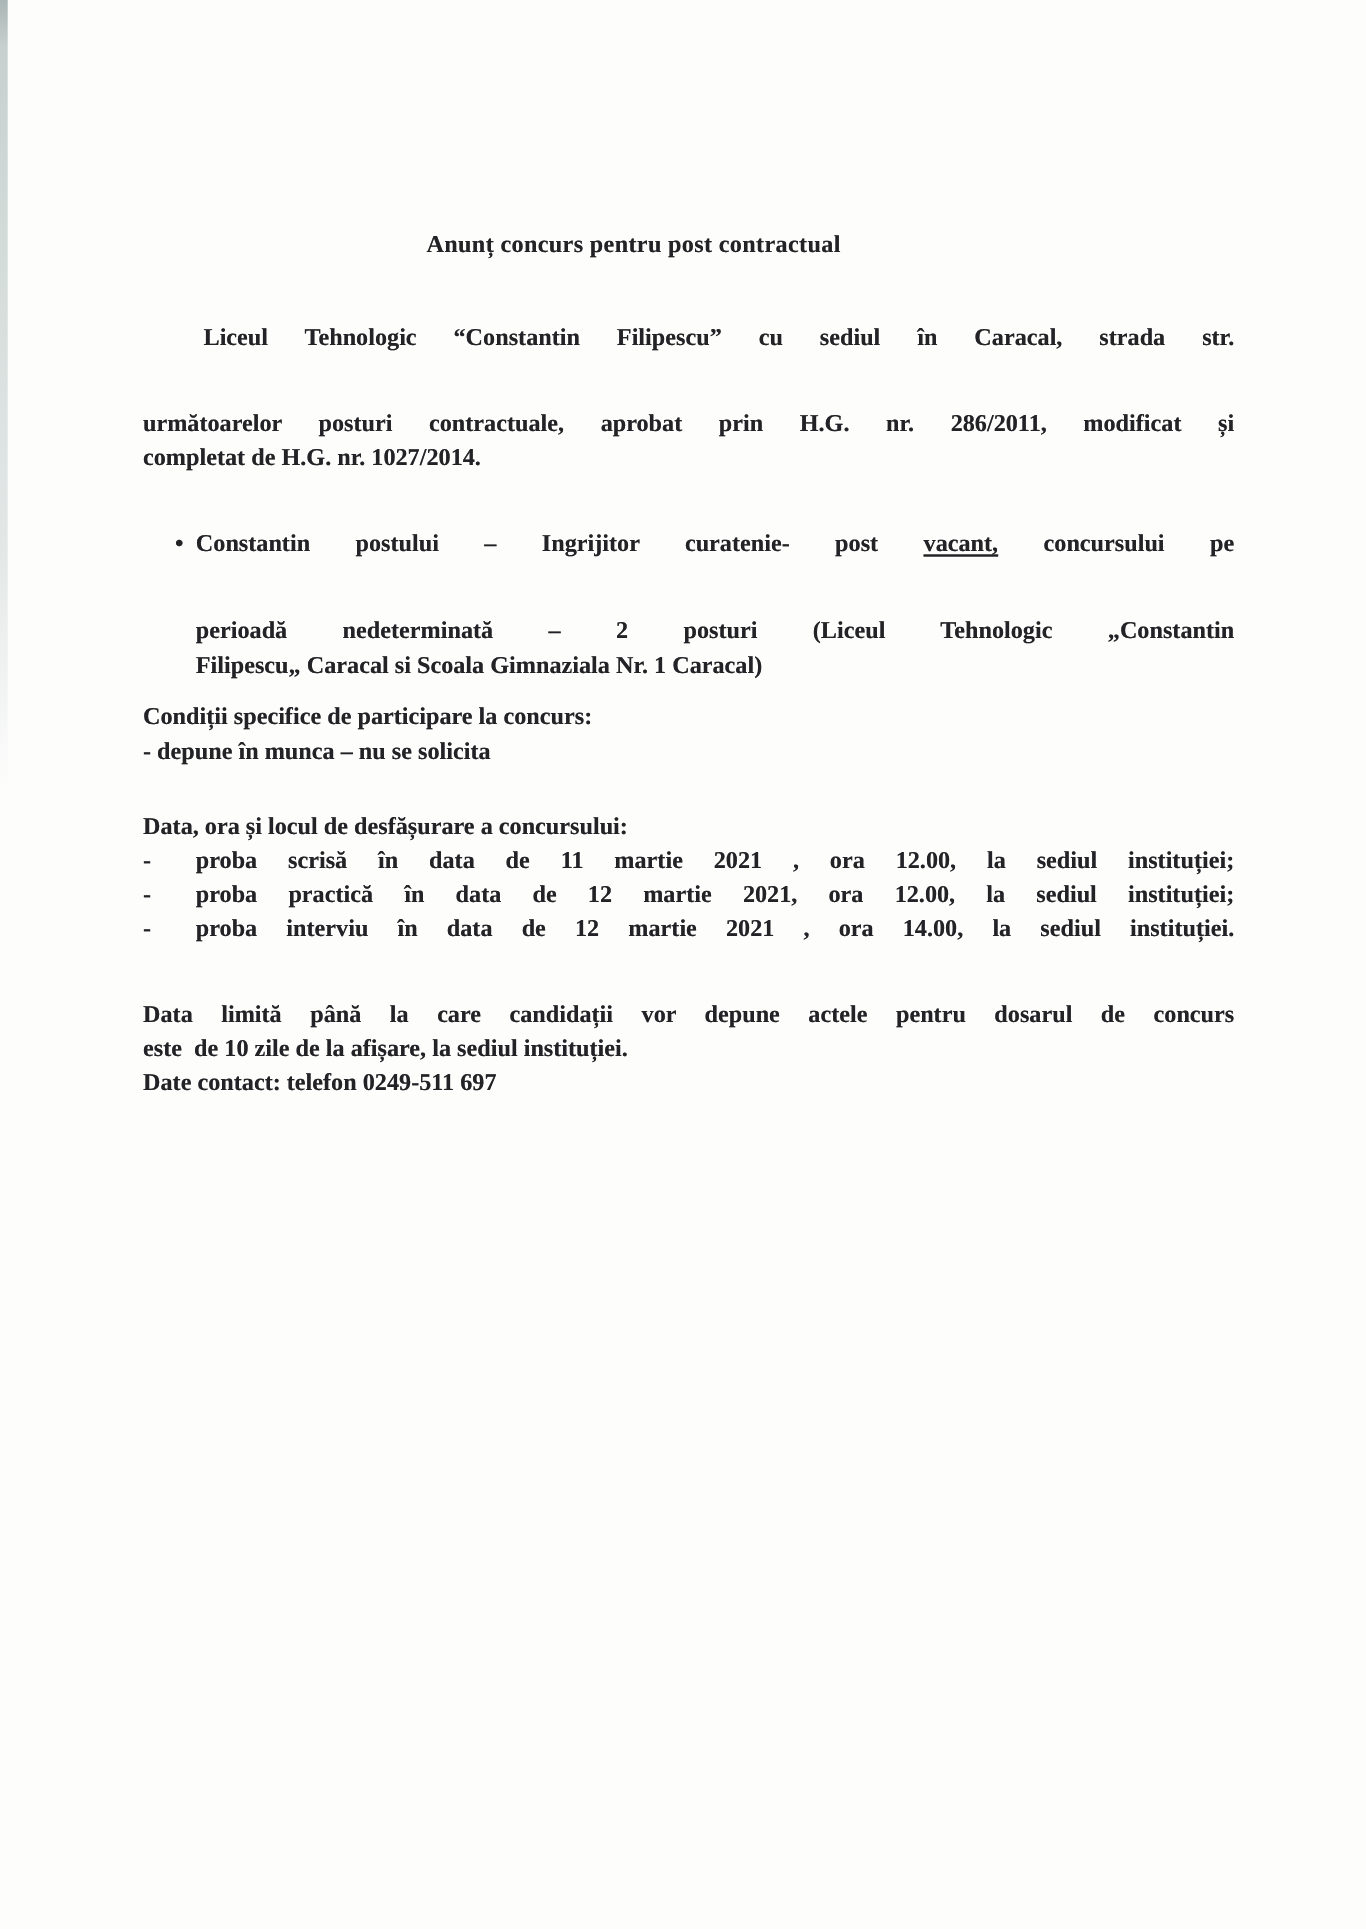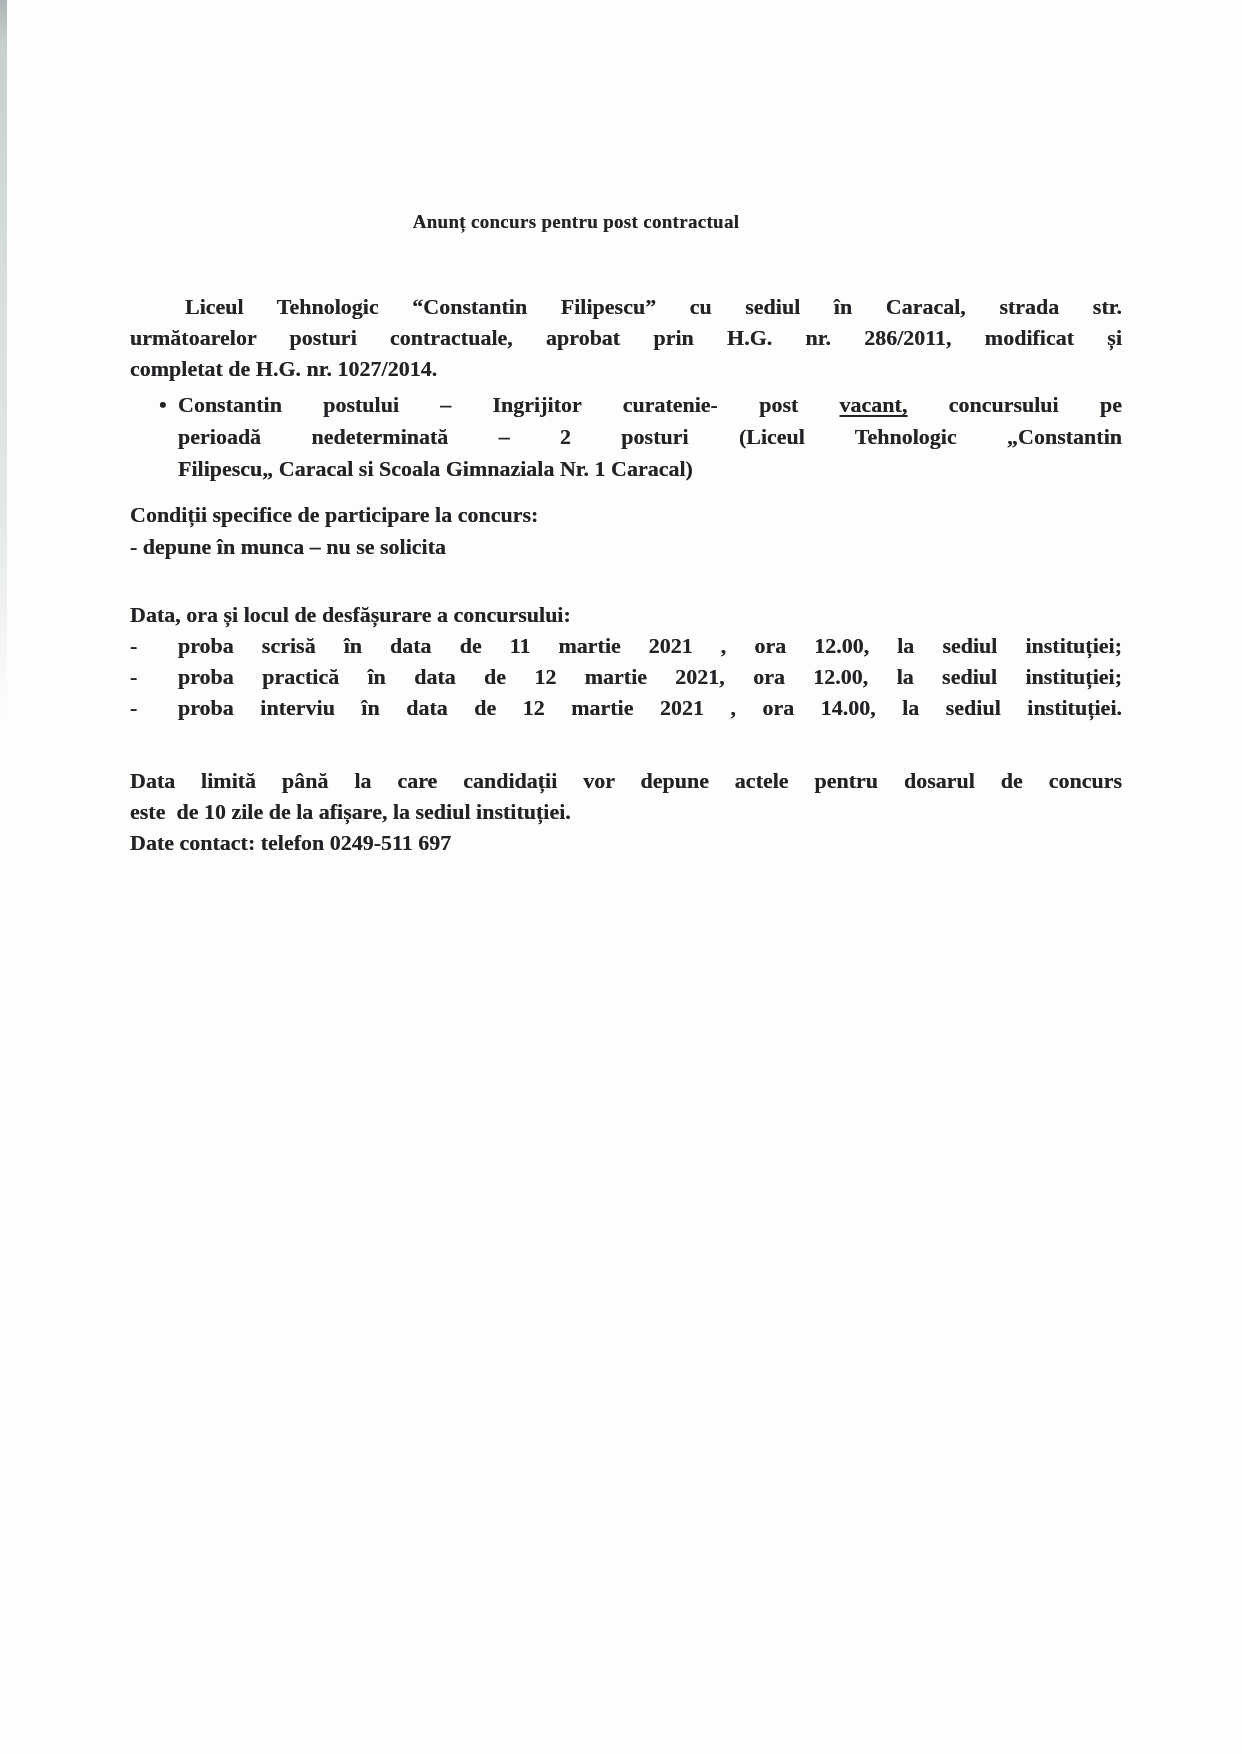--- a/index.html
+++ b/index.html
@@ -23,29 +23,29 @@
   .content {
     position: absolute;
     left: 130px;
     top: 205px;
     width: 992px;
     font-size: 22px;
     line-height: 31px;
     text-shadow: 0 0 0.6px rgba(30,30,35,0.55);
   }
   .title {
-    font-size: 19px;
+    font-size: 22px;
     line-height: 34px;
     text-align: center;
     padding-right: 100px;
     letter-spacing: 0.3px;
     margin: 0 0 52px 0;
   }
   .line { display: block; }
-  .jline { text-align: justify; text-align-last: justify; }
+  .jline { text-align: justify; text-align-last: justify; margin-top: 47px; }
   .plain { white-space: pre-wrap; font-family: Liberation Serif, serif; }
   .indent1 { text-indent: 55px; }
   .intro { margin: 0; }
   .bullet {
     position: relative;
     margin: 5px 0 0 48px;
     line-height: 32px;
   }
   .bullet-dot {
     position: absolute;

